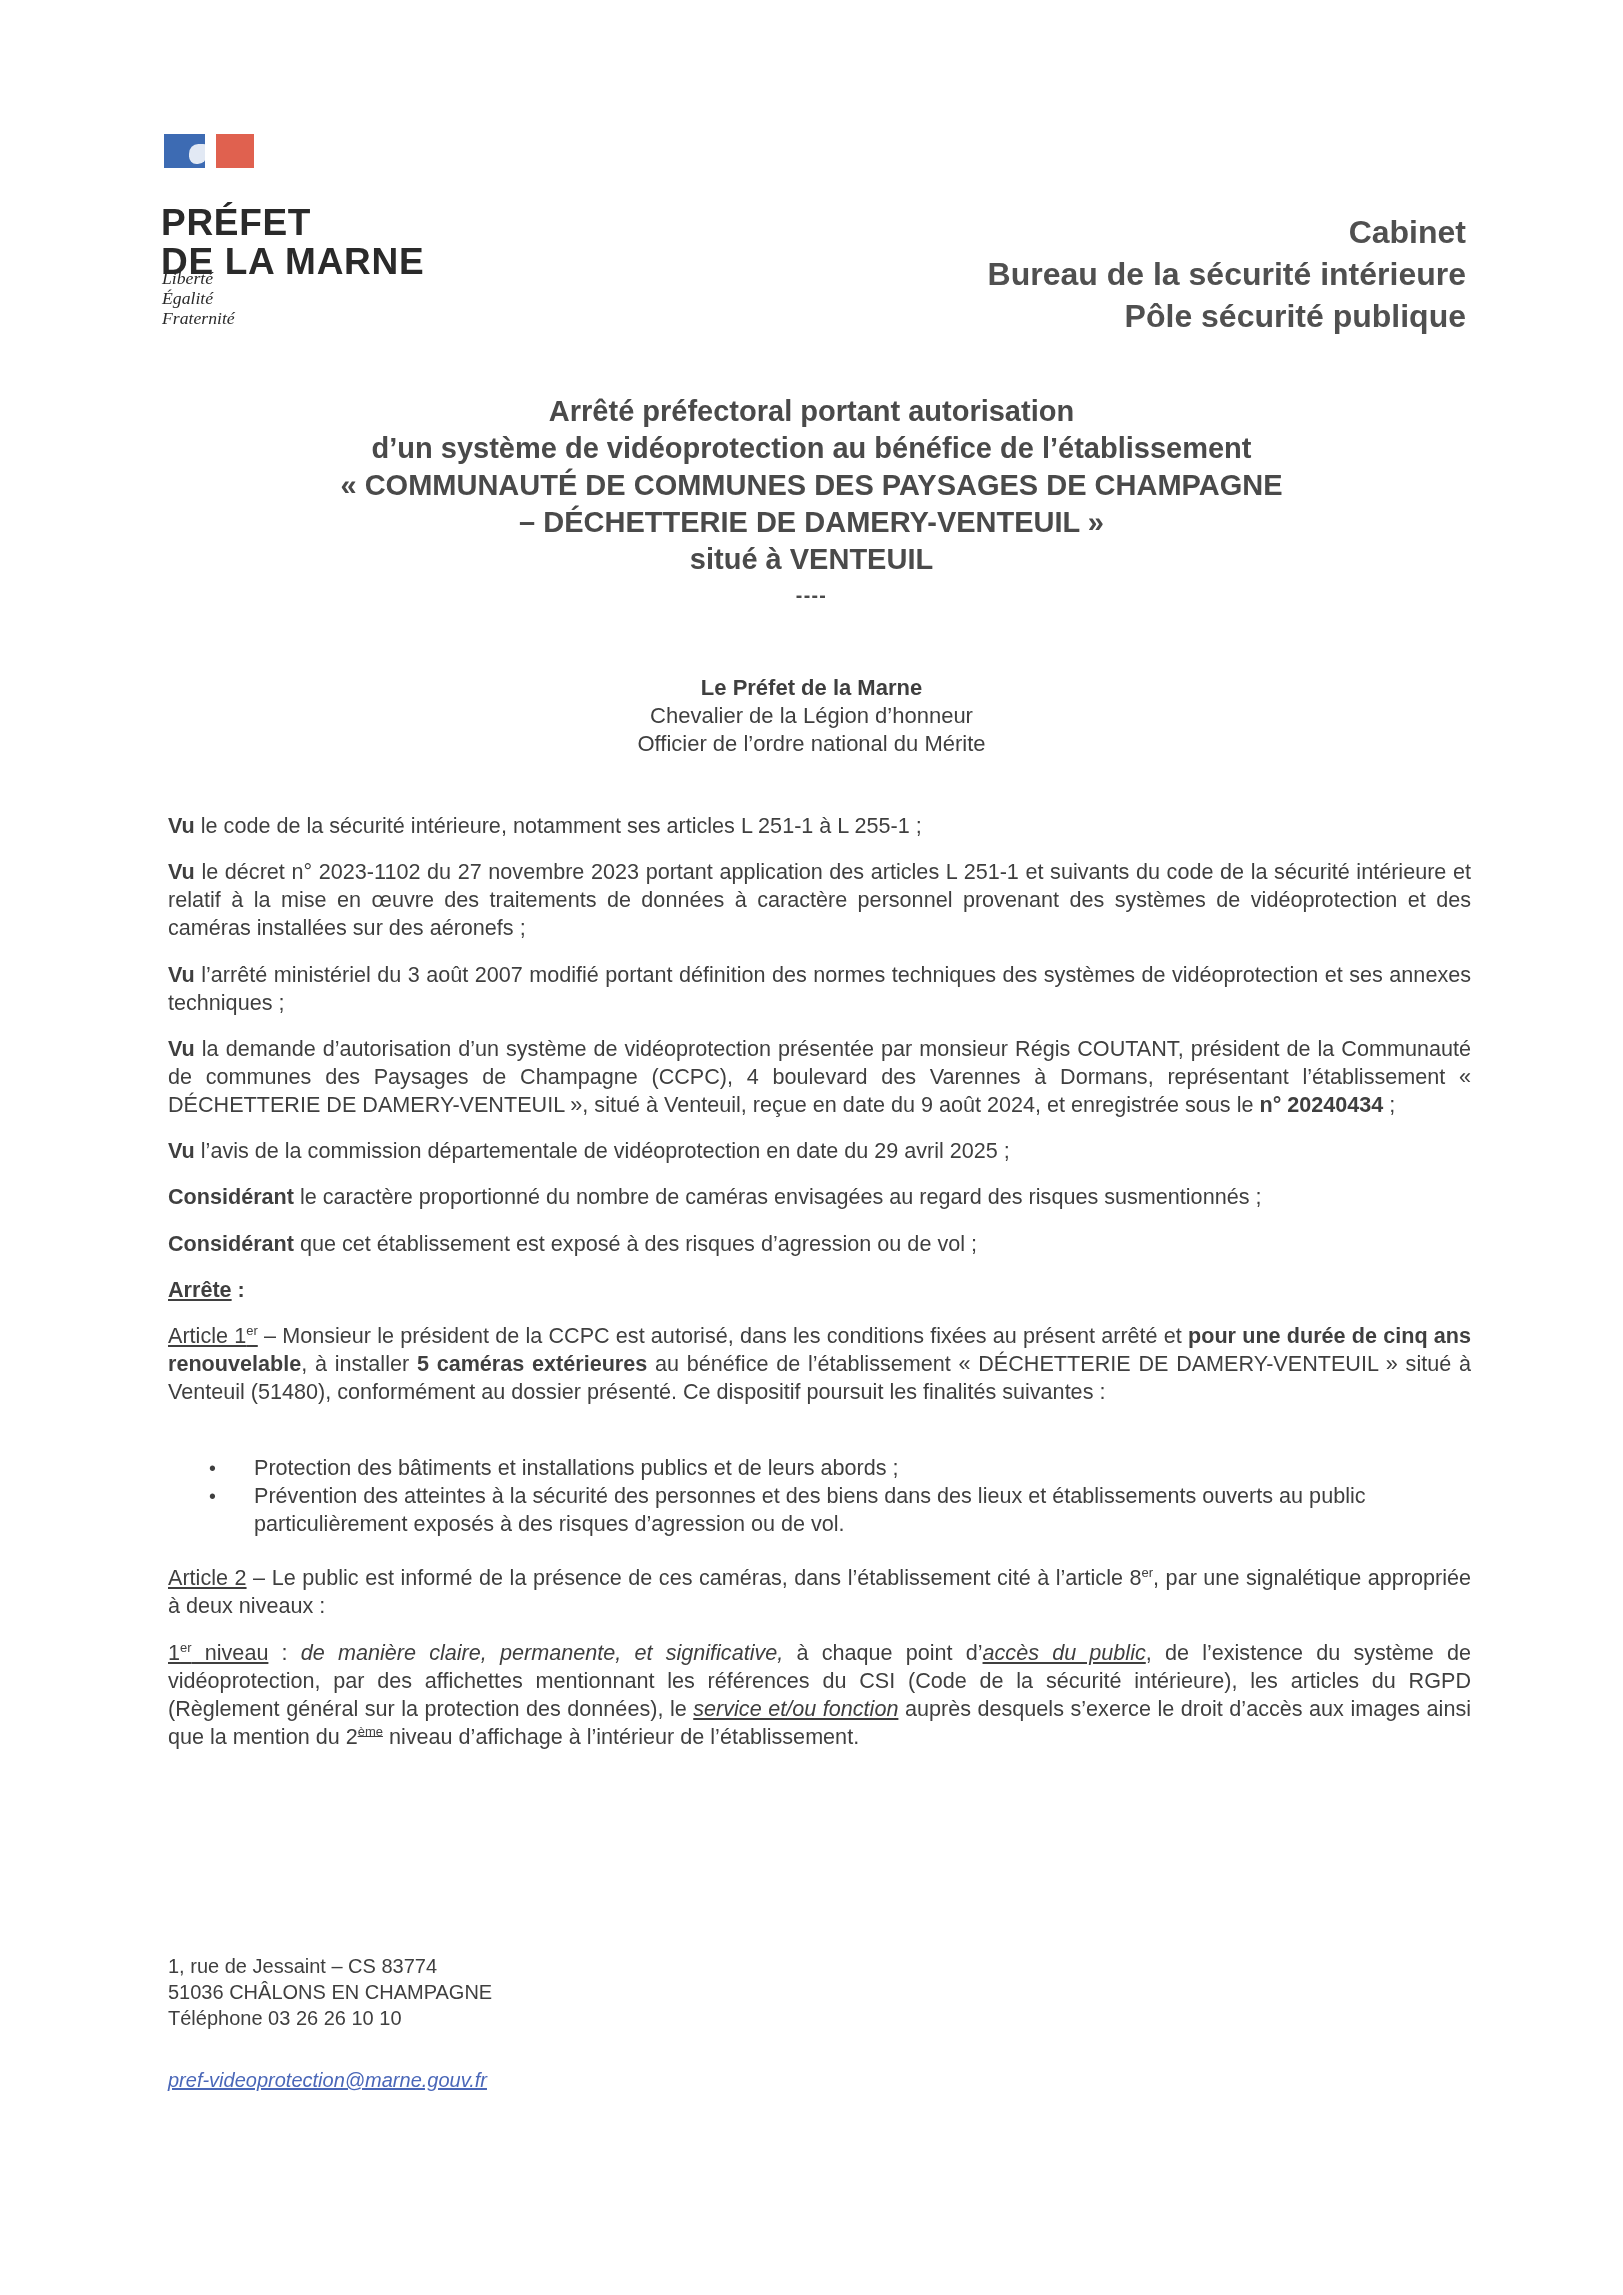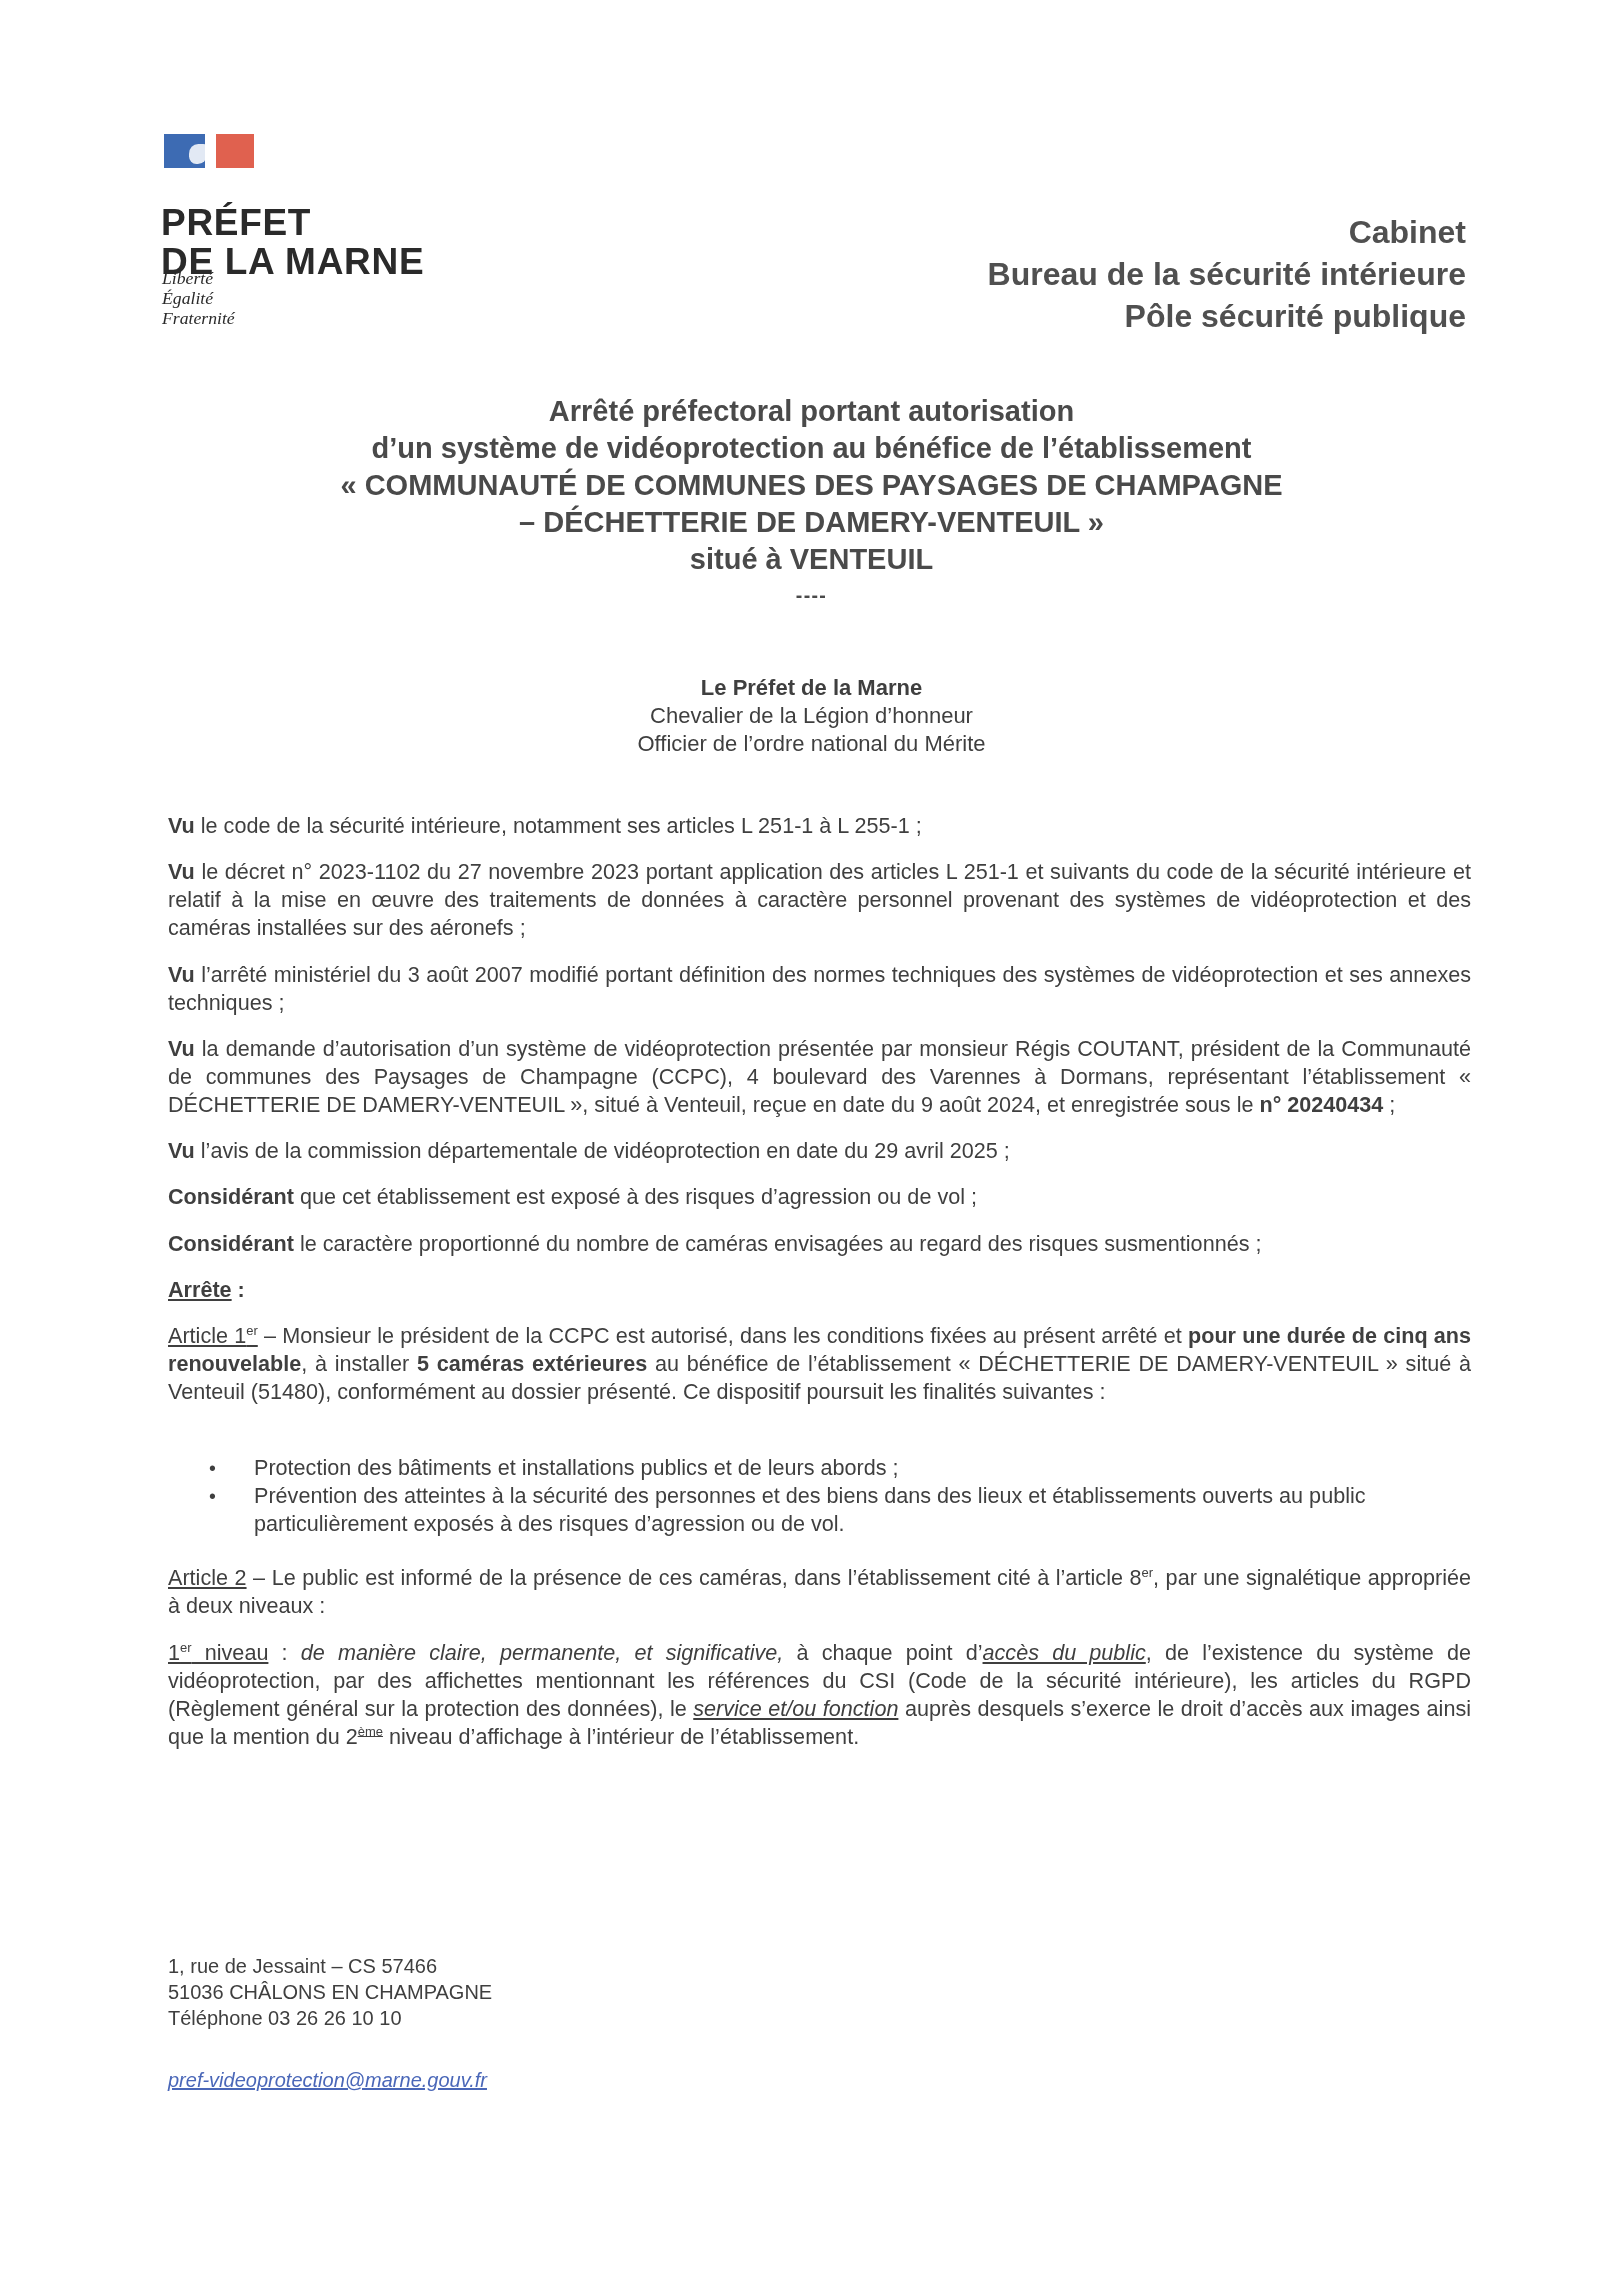--- a/index.html
+++ b/index.html
@@ -76,34 +76,34 @@
   <div>Chevalier de la Légion d’honneur</div>
   <div>Officier de l’ordre national du Mérite</div>
 </div>
 
 <div class="abs body">
   <p><span class="b">Vu</span><span> le code de la sécurité intérieure, notamment ses articles L 251-1 à L 255-1 ;</span></p>
   <p><span class="b">Vu</span><span> le décret n° 2023-1102 du 27 novembre 2023 portant application des articles L 251-1 et suivants du code de la sécurité intérieure et relatif à la mise en œuvre des traitements de données à caractère personnel provenant des systèmes de vidéoprotection et des caméras installées sur des aéronefs ;</span></p>
   <p><span class="b">Vu</span><span> l’arrêté ministériel du 3 août 2007 modifié portant définition des normes techniques des systèmes de vidéoprotection et ses annexes techniques ;</span></p>
   <p><span class="b">Vu</span><span> la demande d’autorisation d’un système de vidéoprotection présentée par monsieur Régis COUTANT, président de la Communauté de communes des Paysages de Champagne (CCPC), 4 boulevard des Varennes à Dormans, représentant l’établissement « DÉCHETTERIE DE DAMERY-VENTEUIL », situé à Venteuil, reçue en date du 9 août 2024, et enregistrée sous le </span><span class="b">n° 20240434</span><span> ;</span></p>
   <p><span class="b">Vu</span><span> l’avis de la commission départementale de vidéoprotection en date du 29 avril 2025 ;</span></p>
+  <p><span class="b">Considérant</span><span> le caractère proportionné du nombre de caméras envisagées au regard des risques susmentionnés ;</span></p>
   <p><span class="b">Considérant</span><span> que cet établissement est exposé à des risques d’agression ou de vol ;</span></p>
-  <p><span class="b">Considérant</span><span> le caractère proportionné du nombre de caméras envisagées au regard des risques susmentionnés ;</span></p>
   <p class="center"><span class="b u">Arrête</span><span class="b"> :</span></p>
 
   <p style="margin-bottom:0"><span class="u"><span>Article 1</span><sup>er</sup></span><span> – Monsieur le président de la CCPC est autorisé, dans les conditions fixées au présent arrêté et </span><span class="b">pour une durée de cinq ans renouvelable</span><span>, à installer </span><span class="b">5 caméras extérieures</span><span> au bénéfice de l’établissement « DÉCHETTERIE DE DAMERY-VENTEUIL » situé à Venteuil (51480), conformément au dossier présenté. Ce dispositif poursuit les finalités suivantes :</span></p>
   <ul class="bul">
     <li>Protection des bâtiments et installations publics et de leurs abords ;</li>
     <li>Prévention des atteintes à la sécurité des personnes et des biens dans des lieux et établissements ouverts au public particulièrement exposés à des risques d’agression ou de vol.</li>
   </ul>
 
   <p><span class="u">Article 2</span><span> – Le public est informé de la présence de ces caméras, dans l’établissement cité à l’article 8</span><sup>er</sup><span>, par une signalétique appropriée à deux niveaux :</span></p>
 
   <p><span class="u"><span>1</span><sup>er</sup><span> niveau</span></span><span> : </span><span class="i">de manière claire, permanente, et significative,</span><span> à chaque point d’</span><span class="i u">accès du public</span><span>, de l’existence du système de vidéoprotection, par des affichettes mentionnant les références du CSI (Code de la sécurité intérieure), les articles du RGPD (Règlement général sur la protection des données), le </span><span class="i u">service et/ou fonction</span><span> auprès desquels s’exerce le droit d’accès aux images ainsi que la mention du 2</span><sup class="u">ème</sup><span> niveau d’affichage à l’intérieur de l’établissement.</span></p>
 </div>
 
 <div class="abs footer">
-  <div>1, rue de Jessaint – CS 57466</div>
+  <div>1, rue de Jessaint – CS 83774</div>
   <div>51036 CHÂLONS EN CHAMPAGNE</div>
   <div>Téléphone 03 26 26 10 10</div>
   <div class="mail">pref-videoprotection@marne.gouv.fr</div>
 </div>
 
 
 </body></html>

